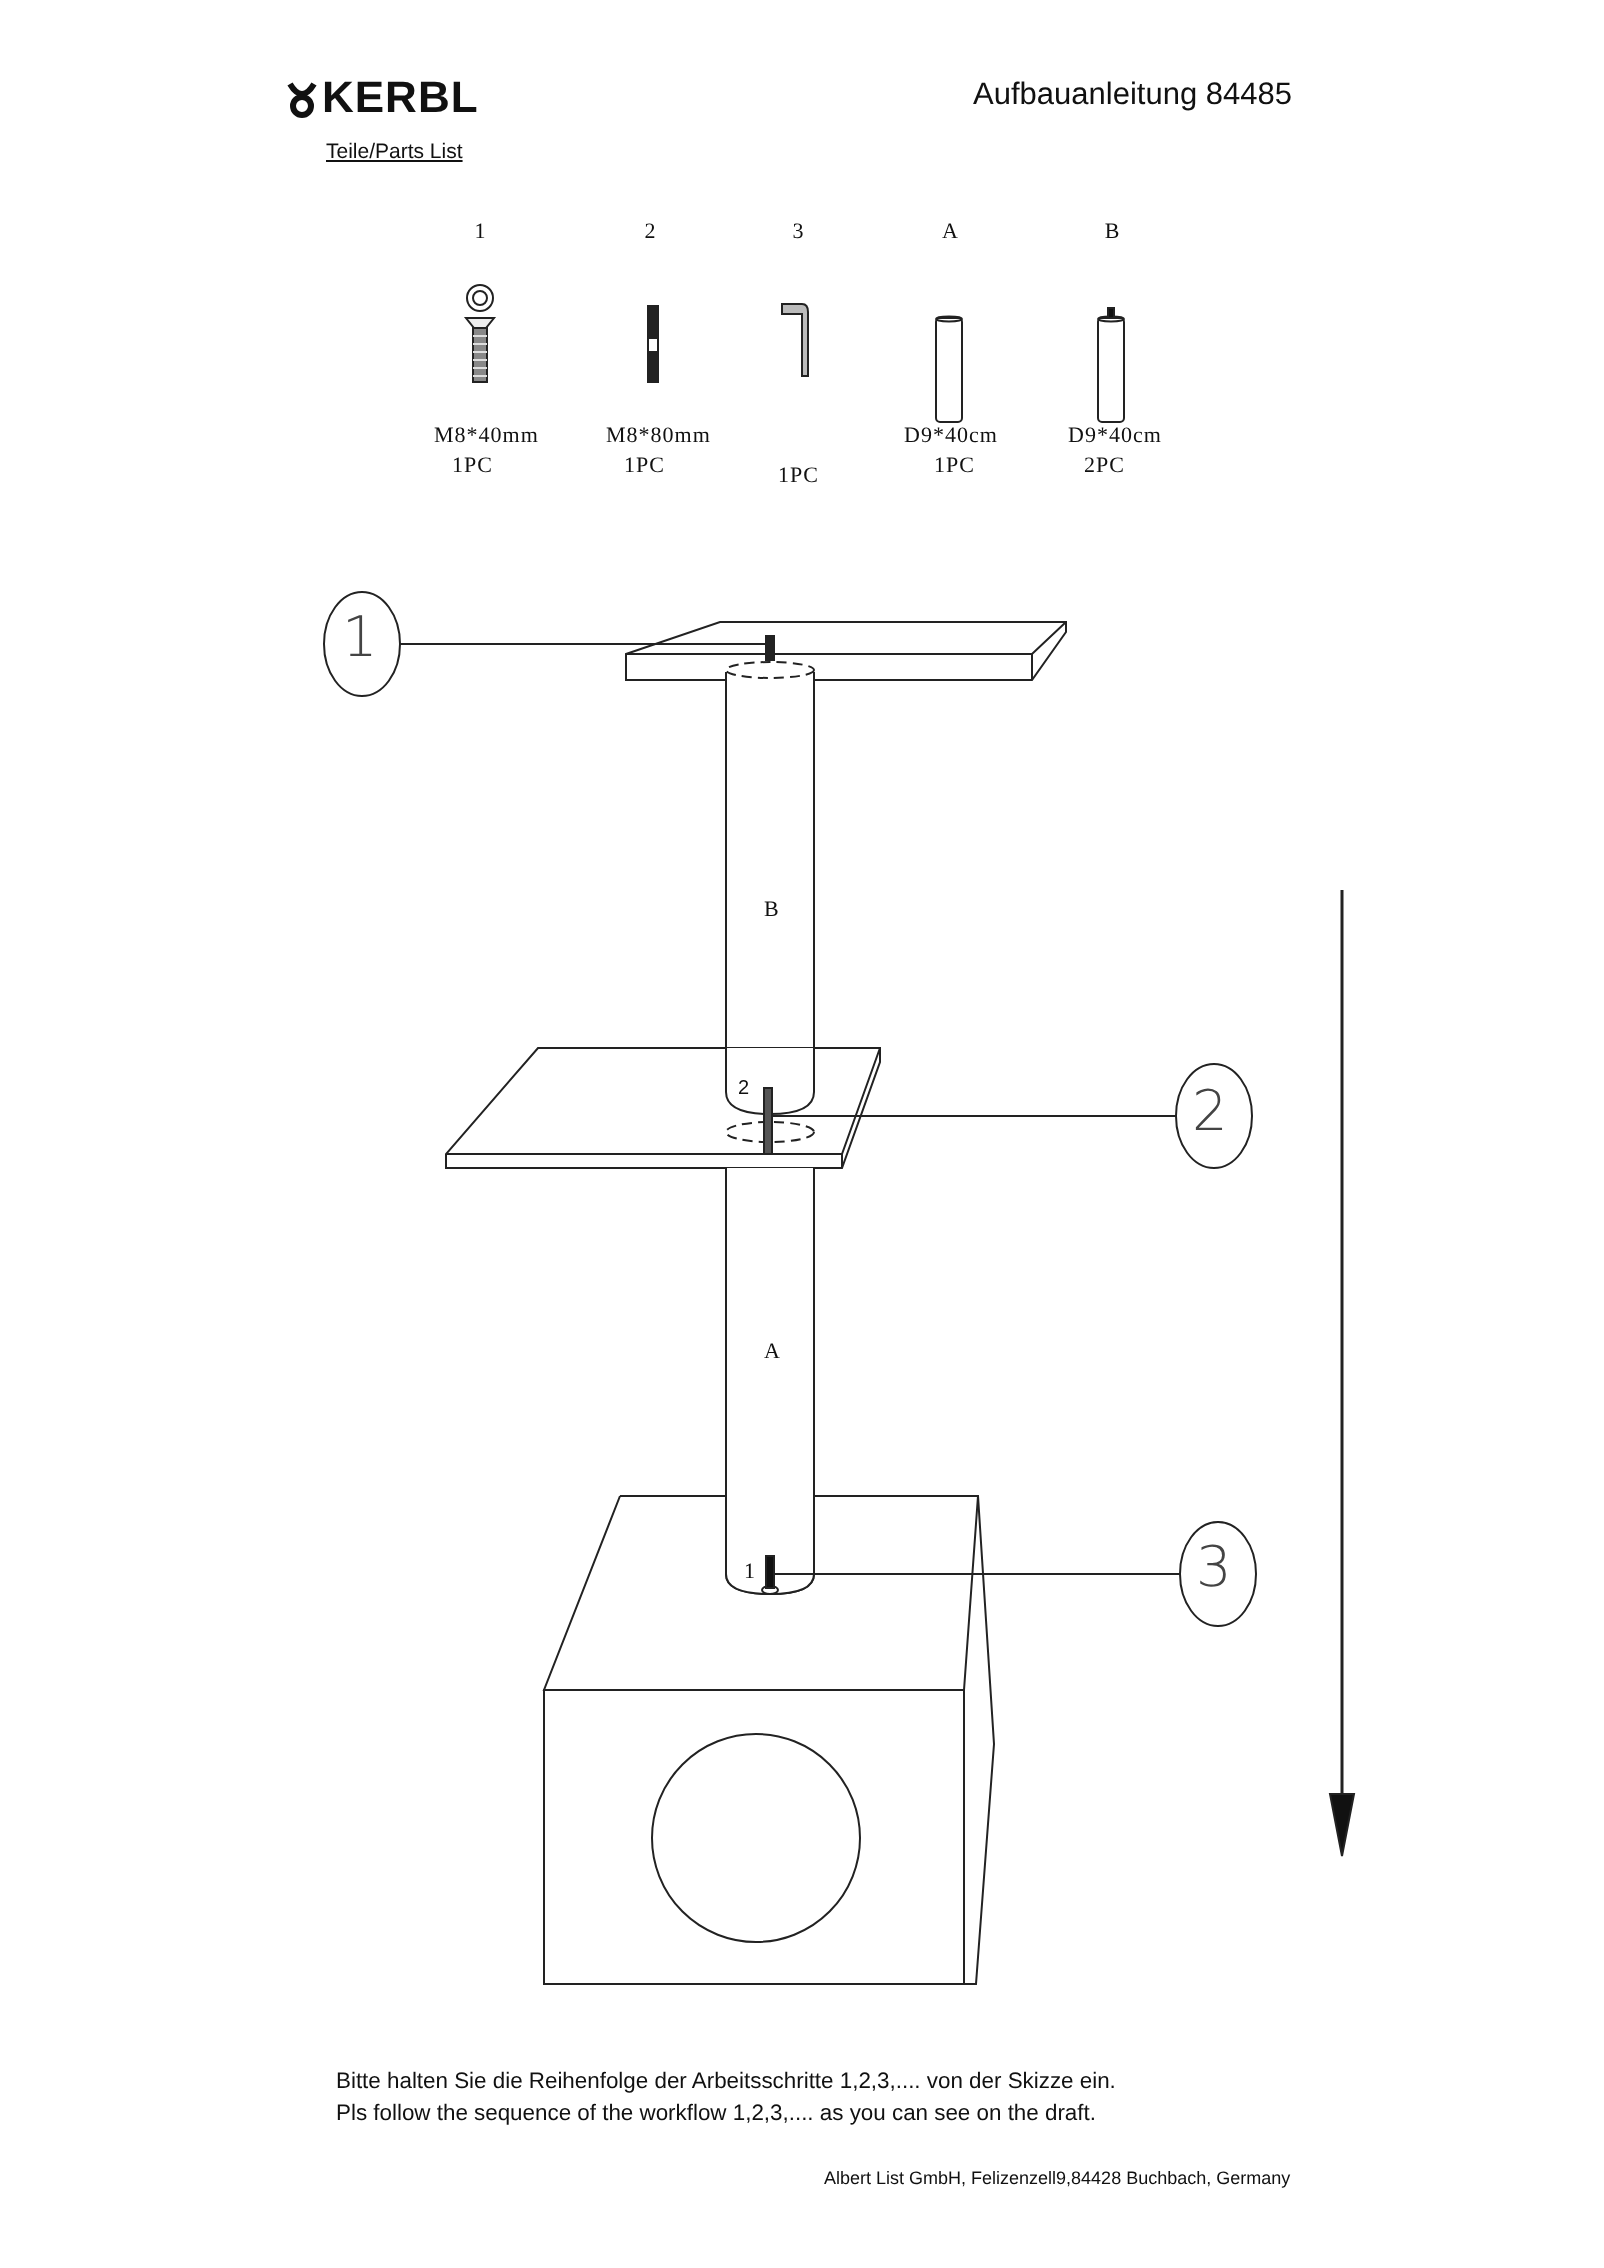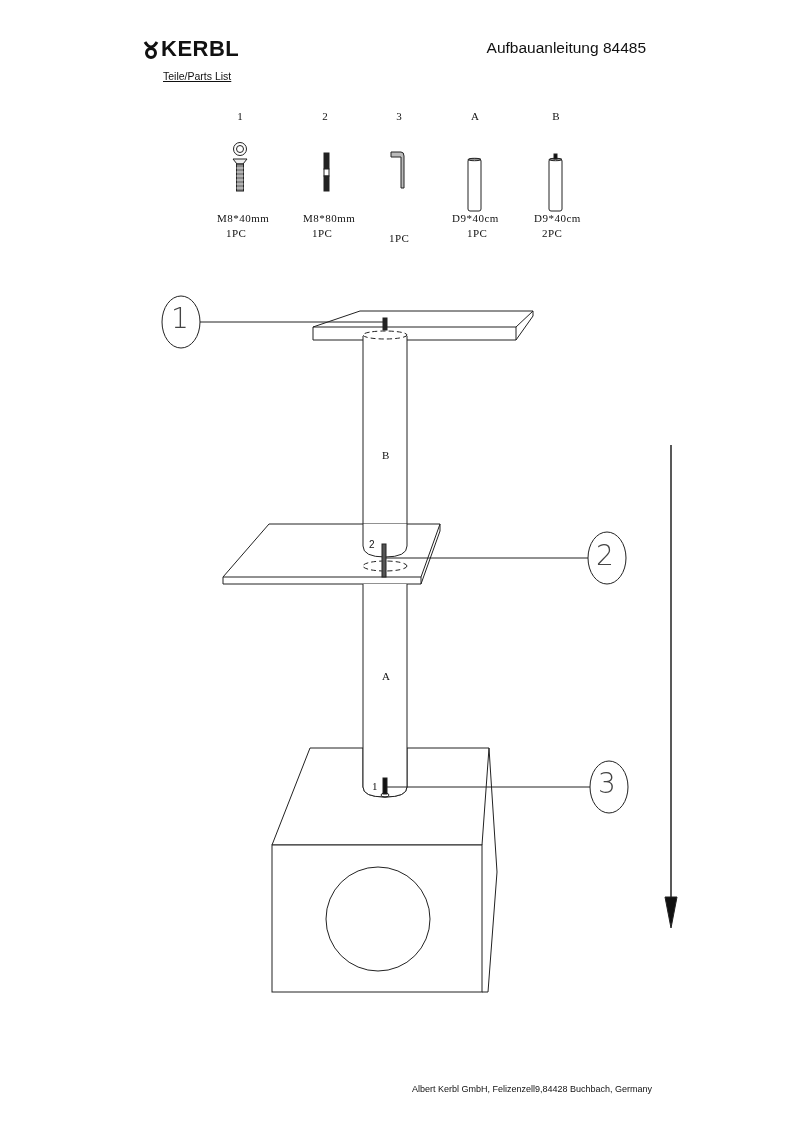--- a/index.html
+++ b/index.html
@@ -145,15 +145,17 @@
 <div class="abs" style="left:171px; top:302px; font-size:28px; font-weight:200; color:#444; font-family:'DejaVu Sans', sans-serif;">1</div>
 <div class="abs" style="left:596px; top:539px; font-size:28px; font-weight:200; color:#444; font-family:'DejaVu Sans', sans-serif;">2</div>
 <div class="abs" style="left:598px; top:767px; font-size:28px; font-weight:200; color:#444; font-family:'DejaVu Sans', sans-serif;">3</div>
 
 <div class="abs serif" style="left:382px; top:449px; font-size:11px;">B</div>
 <div class="abs serif" style="left:382px; top:670px; font-size:11px;">A</div>
 <div class="abs" style="left:369px; top:539px; font-size:10px;">2</div>
 <div class="abs serif" style="left:372px; top:780px; font-size:11px;">1</div>
 
 <div class="abs instr">
+  <div>Bitte halten Sie die Reihenfolge der Arbeitsschritte 1,2,3,.... von der Skizze ein.</div>
+  <div>Pls follow the sequence of the workflow 1,2,3,.... as you can see on the draft.</div>
 </div>
 
-<div class="abs footer">Albert Kerbl GmbH, Felizenzell9,84428 Buchbach, Germany</div>
+<div class="abs footer">Albert List GmbH, Felizenzell9,84428 Buchbach, Germany</div>
 
 </body></html>

